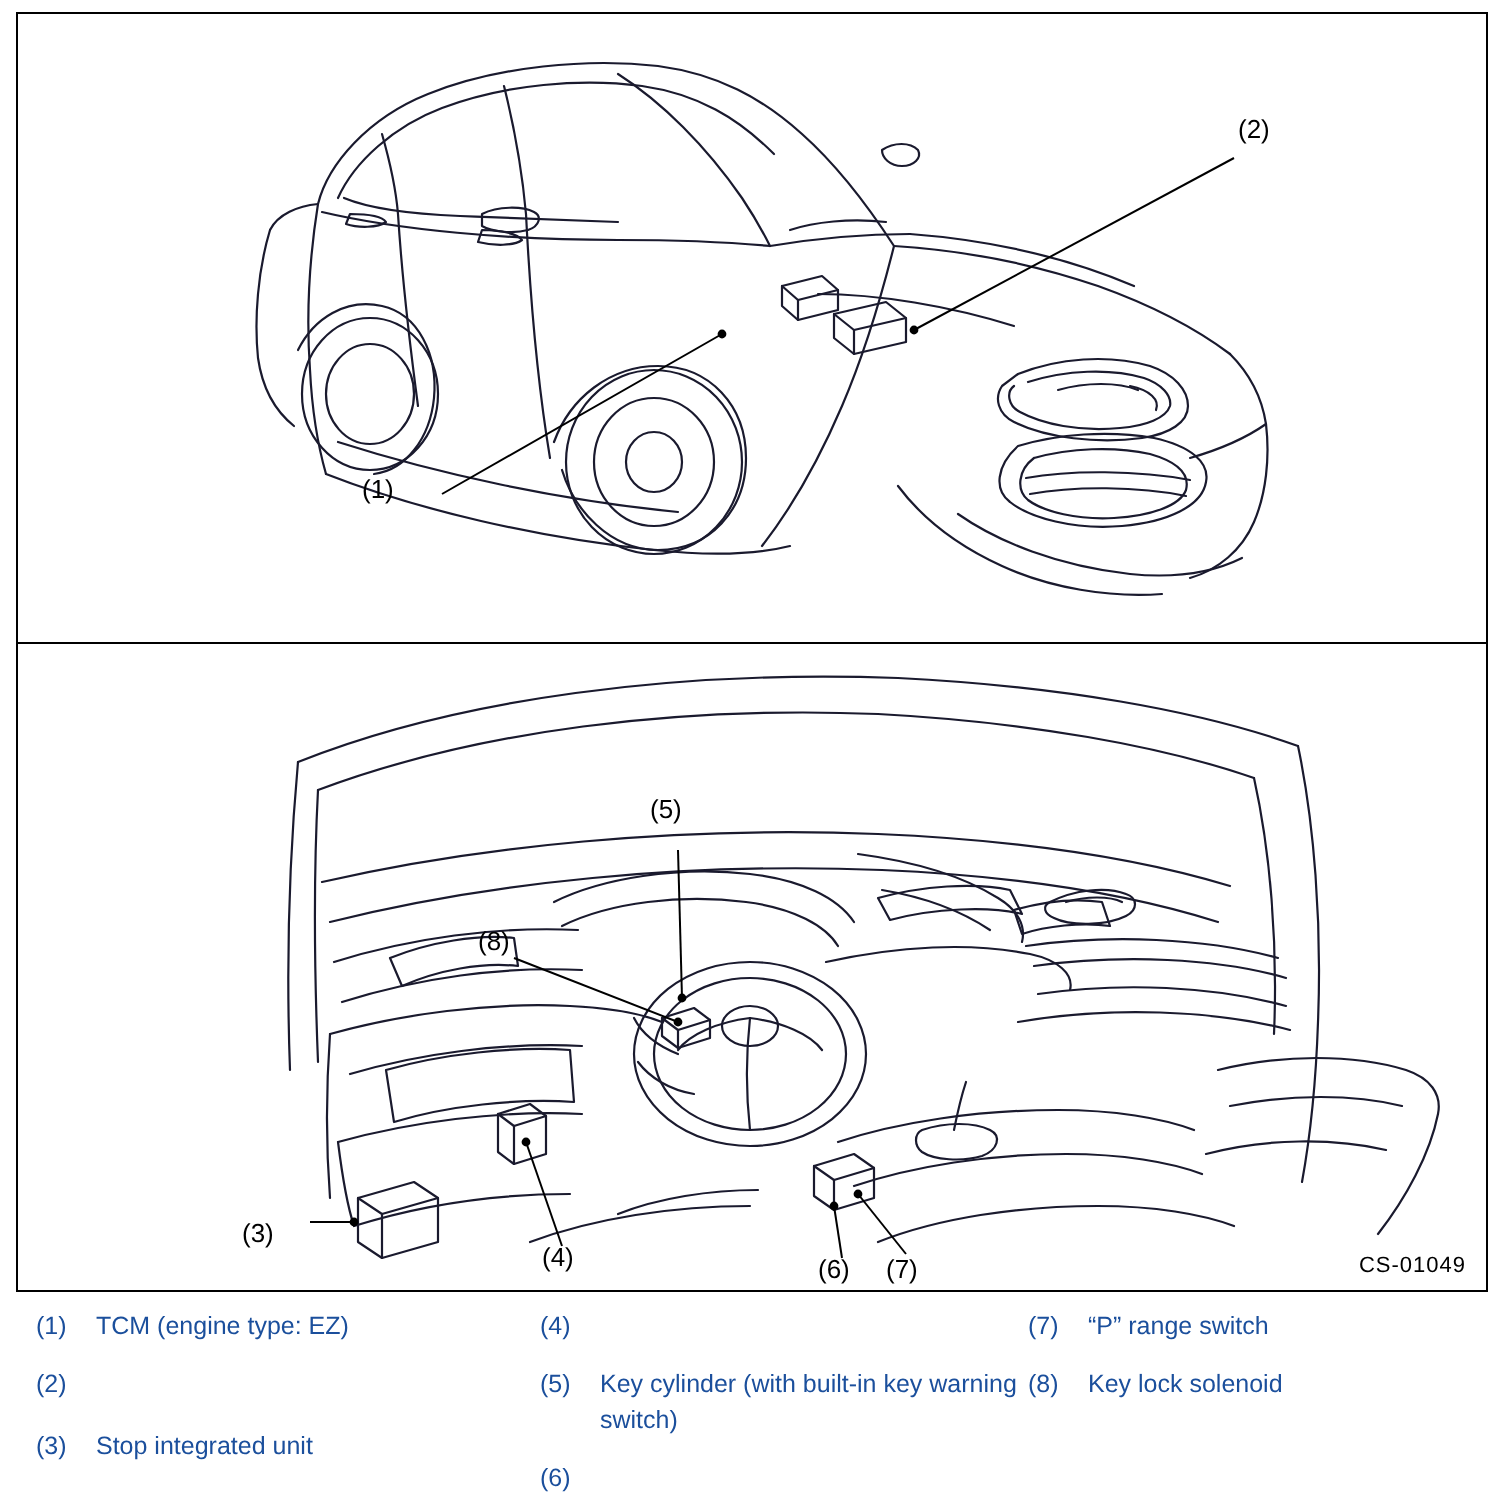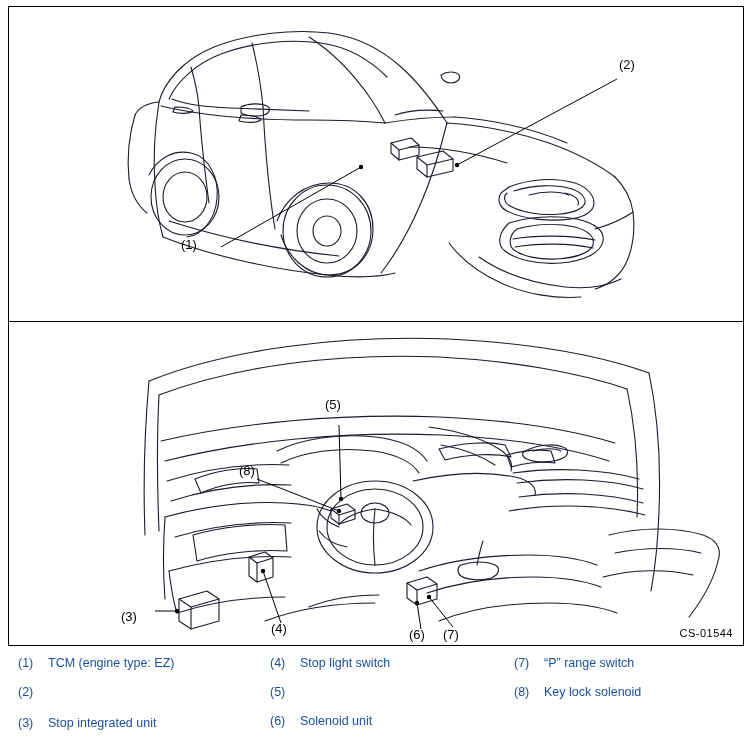--- a/index.html
+++ b/index.html
@@ -305,21 +305,21 @@
     </svg>
 
     <div class="callout" style="left:112px; top:919px;"></div>
     <div class="callout" style="left:316px; top:390px;">(5)</div>
     <div class="callout" style="left:230px; top:456px;">(8)</div>
     <div class="callout" style="left:112px; top:602px;">(3)</div>
     <div class="callout" style="left:262px; top:614px;">(4)</div>
     <div class="callout" style="left:400px; top:620px;">(6)</div>
     <div class="callout" style="left:434px; top:620px;">(7)</div>
 
-    <div class="fig-id">CS-01544</div>
+    <div class="fig-id">CS-01049</div>
   </div>
 
   <div class="legend">
 
     <div class="legend-col c1">
       <div class="legend-item">
         <span class="legend-num">(1)</span>
         <span class="legend-label">TCM (engine type: EZ)</span>
       </div>
       <div class="legend-item">
@@ -327,28 +327,27 @@
       </div>
       <div class="legend-item" style="margin-top:13px;">
         <span class="legend-num">(3)</span>
         <span class="legend-label">Stop integrated unit</span>
       </div>
     </div>
 
     <div class="legend-col c2">
       <div class="legend-item">
         <span class="legend-num">(4)</span>
-        <span class="legend-label">Stop light switch</span>
       </div>
       <div class="legend-item">
         <span class="legend-num">(5)</span>
+        <span class="legend-label">Key cylinder (with built-in key warning switch)</span>
       </div>
       <div class="legend-item">
         <span class="legend-num">(6)</span>
-        <span class="legend-label">Solenoid unit</span>
       </div>
     </div>
 
     <div class="legend-col c3">
       <div class="legend-item">
         <span class="legend-num">(7)</span>
         <span class="legend-label">“P” range switch</span>
       </div>
       <div class="legend-item">
         <span class="legend-num">(8)</span>

